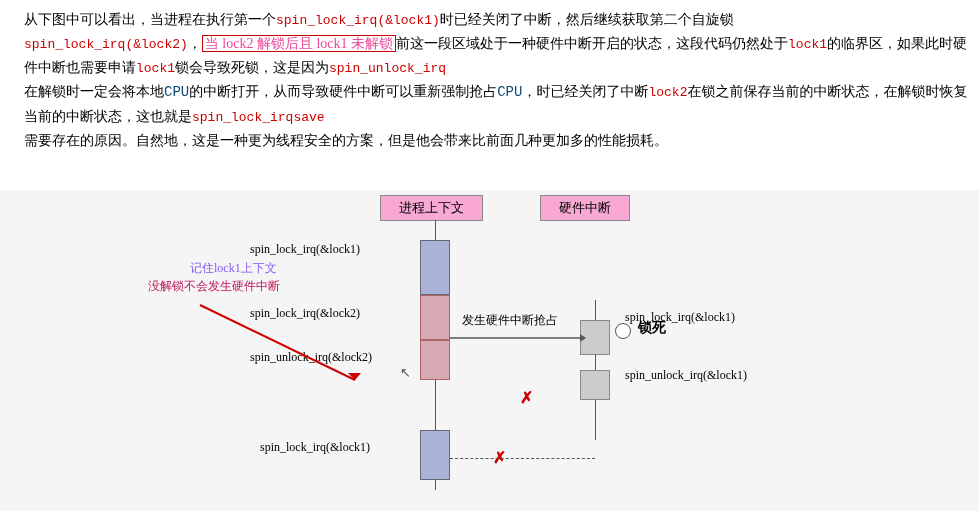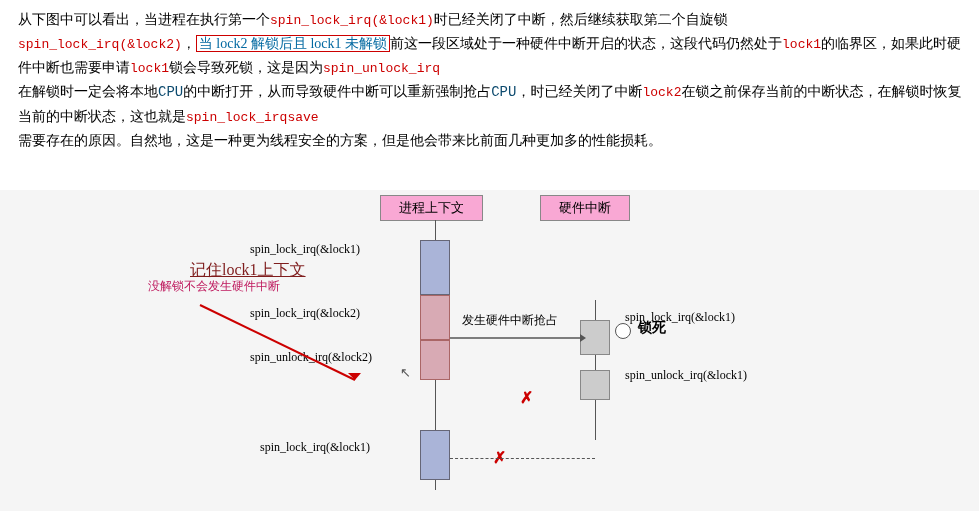--- a/index.html
+++ b/index.html
@@ -11,33 +11,33 @@
       font-size: 14px;
       color: #000;
       overflow: hidden;
       position: relative;
     }
     .text-area {
       position: absolute;
       top: 0;
       left: 0;
       width: 979px;
-      padding: 8px 10px 4px 18px;
+      padding: 8px 10px 4px 24px;
       line-height: 1.7;
     }
     .inline-code {
       font-family: "Courier New", monospace;
       font-size: 13px;
       color: #c00;
     }
     .highlight-box {
       display: inline;
       border: 1.5px solid #c00;
       padding: 0 2px;
-      color: #0369a1;
+      color: #ec4899;
       text-align: right;
     }
     .cpu-text {
       font-family: "Courier New", monospace;
       color: #0c4a6e;
     }
     .diagram-area {
       position: absolute;
       top: 190px;
       left: 0;
@@ -164,19 +164,19 @@
 
   <svg style="position:absolute; top: 0; left: 0; width: 979px; height: 321px; pointer-events: none;">
 
     <line x1="450" y1="148" x2="580" y2="148" stroke="#555" stroke-width="1.5"></line>
     <polygon points="580,144 580,152 586,148" fill="#555"></polygon>
 
     <line x1="200" y1="115" x2="355" y2="190" stroke="#c00" stroke-width="2"></line>
     <polygon points="355,190 348,183 361,183" fill="#c00"></polygon>
   </svg>
 
-  <div class="note-label" style="left: 190px; top: 70px; color: #7f1d1d; font-size: 16px; text-decoration: underline;">记住lock1上下文</div>
+  <div class="note-label" style="left: 190px; top: 70px; color: #8b5cf6; font-size: 12px;">记住lock1上下文</div>
 
   <div class="arrow-label" style="left: 148px; top: 88px; color: #be185d; font-size: 12px;">没解锁不会发生硬件中断</div>
 
   <div class="cursor" style="left: 400px; top: 175px;">↖</div>
 
 </div>
 
 </body></html>

